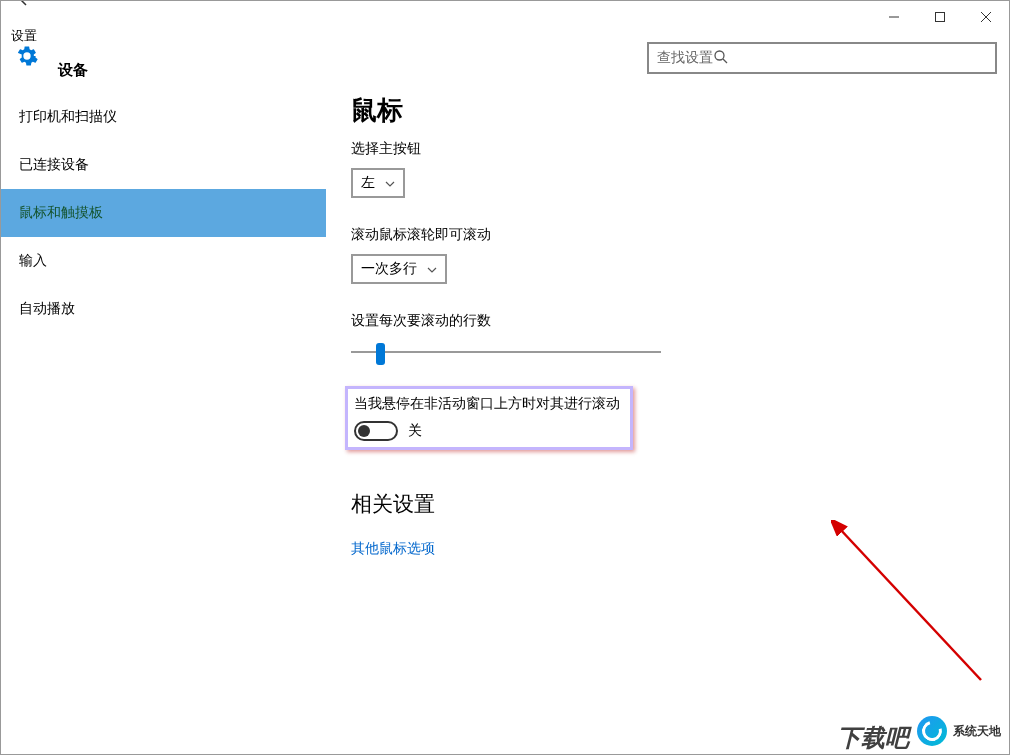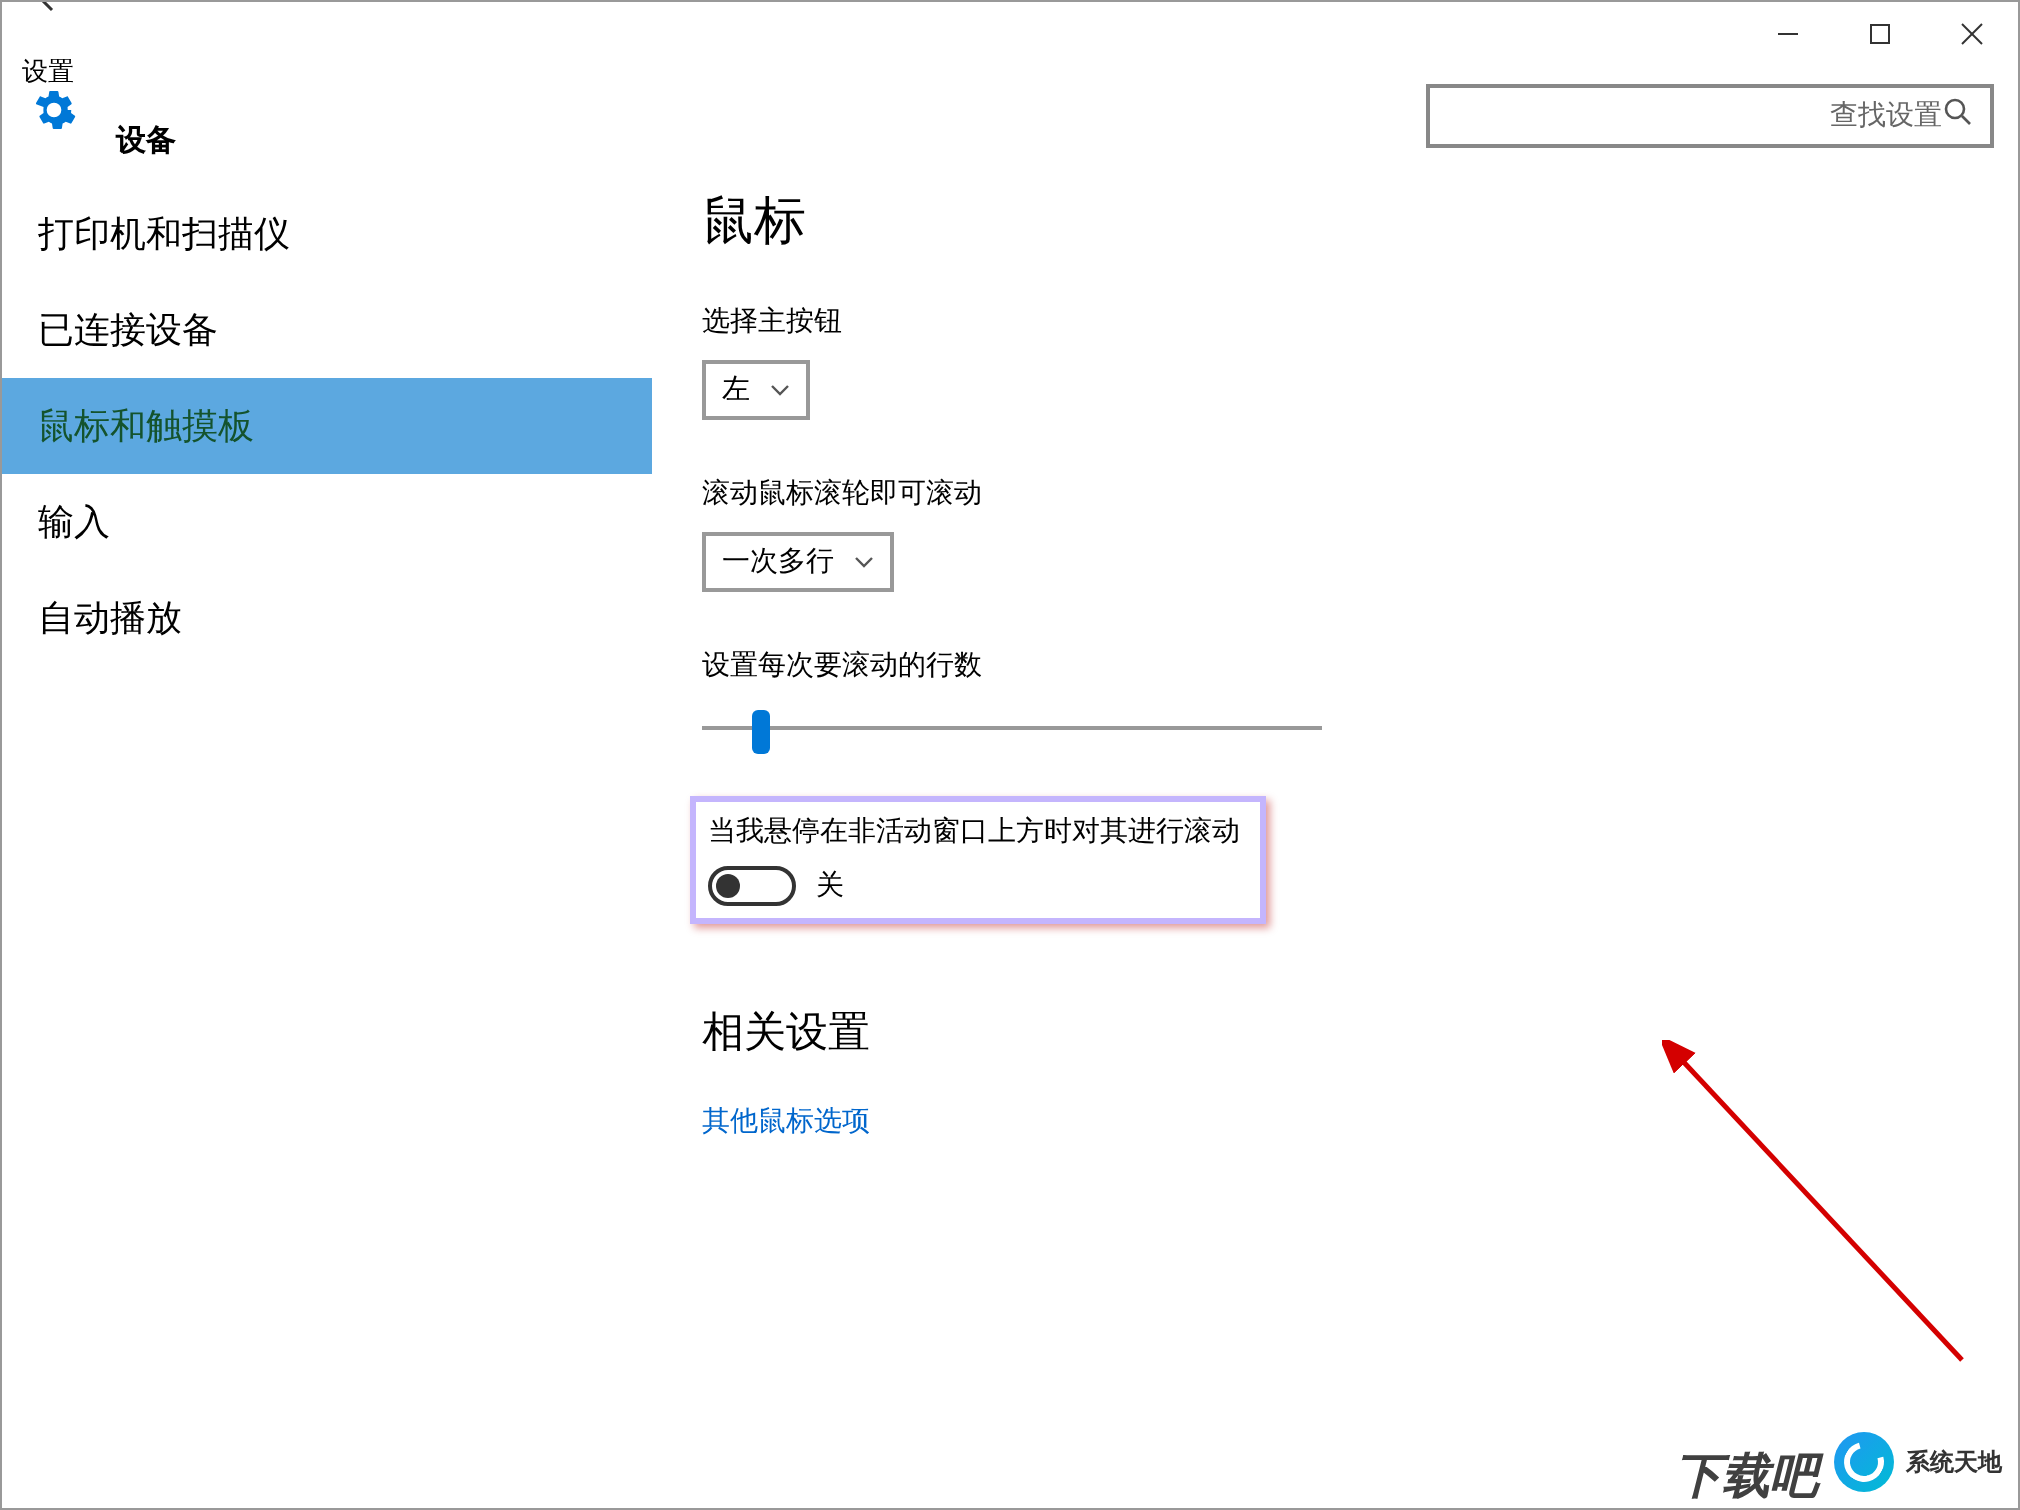--- a/index.html
+++ b/index.html
@@ -9,31 +9,31 @@
   .titlebar-left { display: flex; align-items: center; gap: 18px; flex-direction: column; }
   .back-arrow { width: 20px; height: 20px; display: flex; align-items: center; justify-content: center; font-size: 18px; cursor: pointer; }
   .title-text { font-size: 13px; }
   .win-controls { display: flex; }
   .win-btn { width: 46px; height: 32px; display: flex; align-items: center; justify-content: center; cursor: pointer; font-size: 11px; font-family: "Segoe MDL2 Assets", sans-serif; }
   
   .header-row { height: 50px; display: flex; align-items: center; justify-content: space-between; padding: 0 12px 0 15px; }
   .header-left { display: flex; align-items: center; gap: 20px; }
   .gear-icon { font-size: 20px; color: #0078d7; position: relative; }
   .header-title { font-size: 15px; font-weight: 600; margin-top: 24px; }
-  .search-box { width: 284px; height: 32px; border: 2px solid #888; display: flex; align-items: center; padding: 3px 8px; justify-content: flex-end; }
+  .search-box { width: 350px; height: 32px; border: 2px solid #888; display: flex; align-items: center; padding: 3px 8px; justify-content: flex-start; }
   .search-placeholder { color: #666; font-size: 14px; }
   .search-icon { font-size: 15px; color: #555; }
   
   .content { display: flex; height: calc(100% - 82px); }
   .sidebar { width: 325px; padding-top: 10px; }
-  .sidebar-item { height: 48px; display: flex; align-items: center; padding-left: 18px; font-size: 18px; cursor: pointer; }
+  .sidebar-item { height: 48px; display: flex; align-items: center; padding-left: 18px; font-size: 14px; cursor: pointer; }
   .sidebar-item.active { background: #5ca8e0; color: #14532d; }
   
   .main { flex: 1; padding: 10px 30px 20px 25px; position: relative; }
-  .main h1 { font-size: 26px; font-weight: 400; margin-bottom: 24px; }
+  .main h1 { font-size: 26px; font-weight: 700; margin-bottom: 12px; }
   .setting-label { font-size: 14px; margin-bottom: 10px; }
   .dropdown { border: 2px solid #999; display: inline-flex; align-items: center; padding: 4px 8px; gap: 10px; font-size: 14px; cursor: pointer; margin-bottom: 28px; }
   .chevron { font-size: 10px; color: #555; }
   
   .slider-wrap { position: relative; width: 310px; height: 28px; margin-bottom: 18px; }
   .slider-track { position: absolute; top: 11px; left: 0; right: 0; height: 2px; background: #999; }
   .slider-thumb { position: absolute; top: 3px; left: 25px; width: 9px; height: 22px; background: #0078d7; border-radius: 3px; }
   
   .highlight-box { border: 3px solid #c4b5fd; padding: 6px 10px 6px 6px; display: inline-block; margin-bottom: 40px; box-shadow: 2px 2px 4px rgba(180,0,0,0.4); margin-left: -6px; }
   .toggle-row { display: flex; align-items: center; gap: 10px; margin-top: 8px; }

